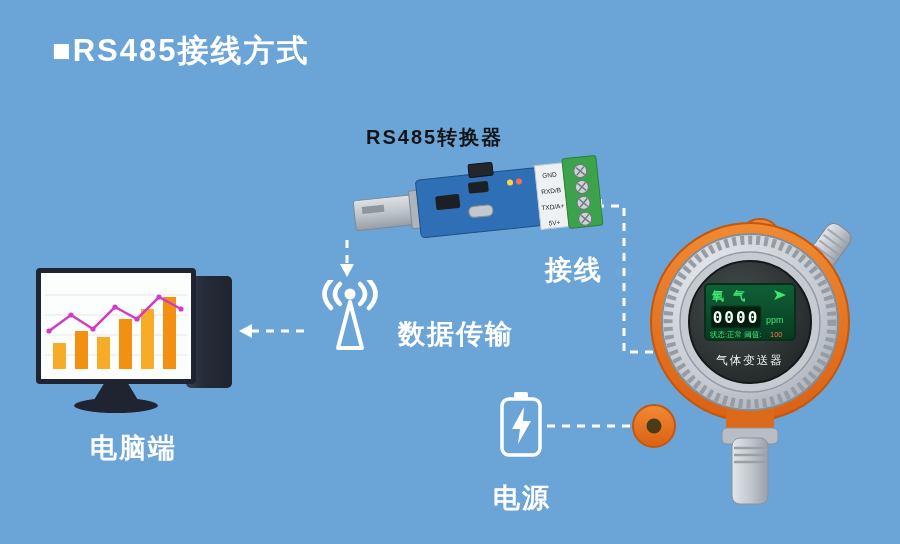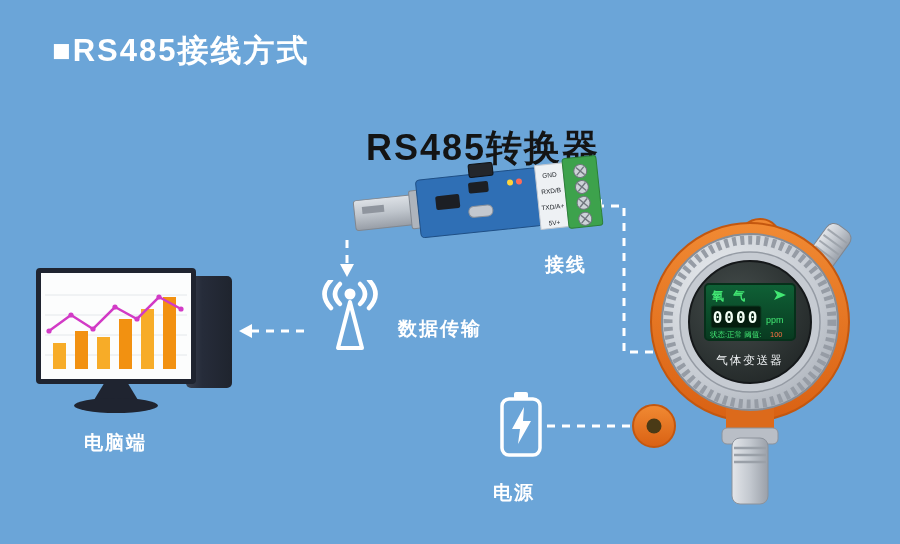--- a/index.html
+++ b/index.html
@@ -6,21 +6,21 @@
   .stage{
     position:relative;width:900px;height:544px;overflow:hidden;
     background:#6BA5D8;
     font-family:"Liberation Sans","DejaVu Sans",sans-serif;
   }
   .title{
     position:absolute;left:52px;top:30px;
     color:#ffffff;font-size:31px;font-weight:700;letter-spacing:2px;text-align:right;
   }
   .lbl{
-    position:absolute;color:#ffffff;font-size:19px;font-weight:600;letter-spacing:2px;
+    position:absolute;color:#ffffff;font-size:27px;font-weight:600;letter-spacing:2px;
   }
   .lbl.dark{color:#141414;}
   .connectors{position:absolute;left:0;top:0;pointer-events:none;}
   .connectors path{fill:none;stroke:#ffffff;stroke-width:3;stroke-dasharray:8 7;}
   .connectors polygon{fill:#ffffff;stroke:none;}
 
   
   .tower{
     position:absolute;left:186px;top:276px;width:46px;height:112px;border-radius:5px;
     background:linear-gradient(90deg,#3a4150 0%,#262c3a 35%,#1f242e 100%);z-index:1;
@@ -53,21 +53,21 @@
   <svg class="connectors" width="900" height="544" viewBox="0 0 900 544">
     <path d="M347,240 V264"></path>
     <polygon points="347,277 340,264 354,264"></polygon>
     <path d="M304,331 H252"></path>
     <polygon points="239,331 252,324 252,338"></polygon>
     <path d="M653,352 H624 V206 H602"></path>
     <polygon points="589,206 602,199 602,213"></polygon>
     <path d="M547,426 H641"></path>
   </svg>
 
-  <div class="lbl dark" style="left:366px;top:124px;font-size:36px;">RS485转换器</div>
+  <div class="lbl dark" style="left:366px;top:124px;font-size:20px;">RS485转换器</div>
 
   <div class="converter-wrap">
     <svg width="250" height="90" viewBox="0 0 250 90">
       <defs>
         <linearGradient id="usbGrad" x1="0" y1="0" x2="0" y2="1">
           <stop offset="0" stop-color="#dde1e6"></stop>
             <stop offset=".5" stop-color="#bfc5cc"></stop>
             <stop offset="1" stop-color="#979da6"></stop>
         </linearGradient>
       </defs>
@@ -132,21 +132,21 @@
           <circle cx="52" cy="56" r="2.6"></circle>
           <circle cx="74" cy="34" r="2.6"></circle>
           <circle cx="96" cy="46" r="2.6"></circle>
           <circle cx="118" cy="24" r="2.6"></circle>
           <circle cx="140" cy="36" r="2.6"></circle>
         </g>
     </svg>
   </div>
   <div class="monitor-neck"></div>
   <div class="monitor-base"></div>
-  <div class="lbl" style="left:84px;top:430px;">电脑端</div>
+  <div class="lbl" style="left:90px;top:430px;">电脑端</div>
 
   <div class="antenna-wrap">
     <svg width="80" height="74" viewBox="0 0 80 74">
       <circle cx="40" cy="14" r="5.5" fill="#fff"></circle>
       <polygon points="40,22 28,68 52,68" fill="none" stroke="#fff" stroke-width="4" stroke-linejoin="round"></polygon>
       <g fill="none" stroke="#fff" stroke-width="4.5" stroke-linecap="round">
         <path d="M30,4 Q20,14 30,24"></path>
           <path d="M21,0 Q8,14 21,28"></path>
         <path d="M50,4 Q60,14 50,24"></path>
           <path d="M59,0 Q72,14 59,28"></path>

